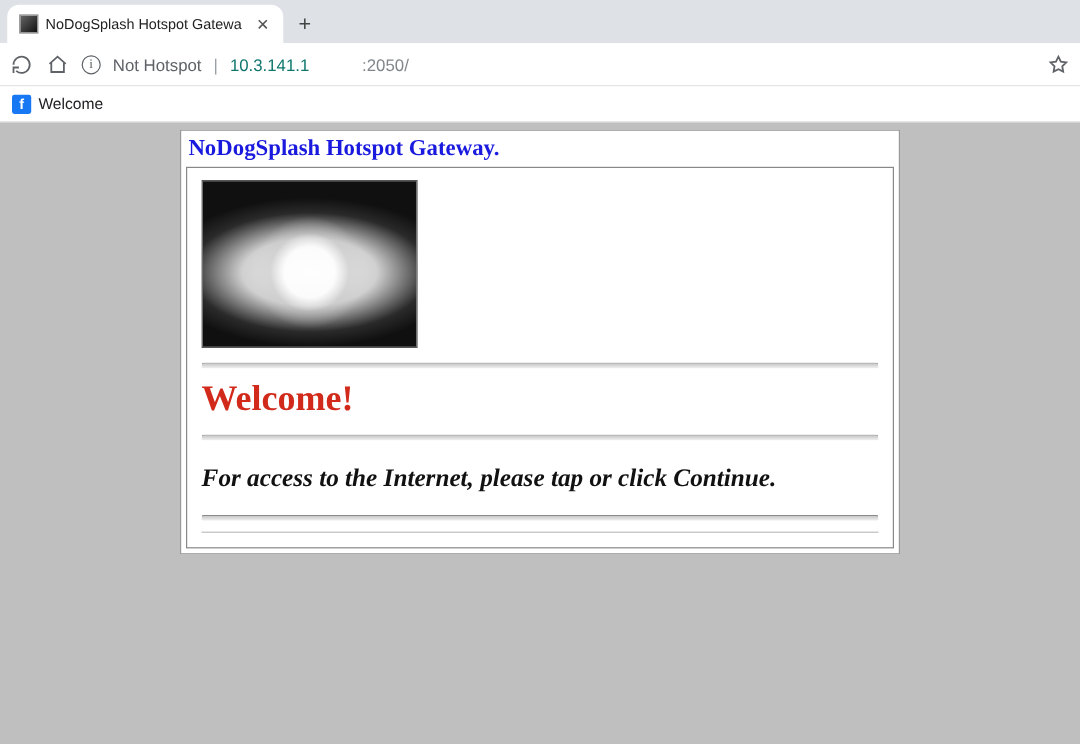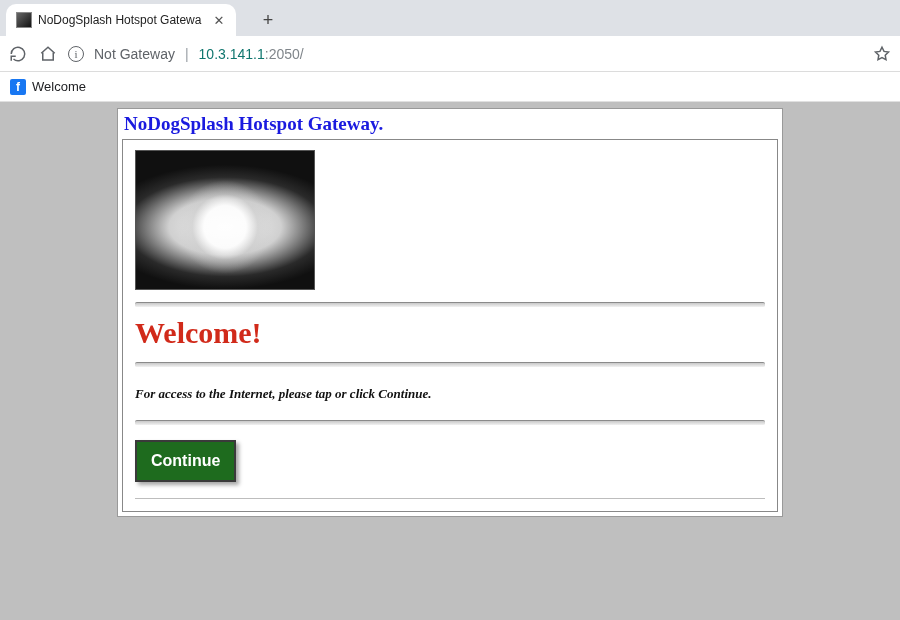--- a/index.html
+++ b/index.html
@@ -13,21 +13,21 @@
     overflow: hidden;
   }
 
   
   .tabstrip {
     height: 36px;
     background: #dee1e6;
     display: flex;
     align-items: flex-end;
     padding-left: 6px;
-    gap: 18px;
+    gap: 4px;
   }
   .tab {
     background: #ffffff;
     height: 32px;
     width: 230px;
     border-top-left-radius: 10px;
     border-top-right-radius: 10px;
     display: flex;
     align-items: center;
     padding: 0 10px;
@@ -78,21 +78,21 @@
   }
   .addrbar .home-icon svg, .addrbar .reload-icon svg { width:18px;height:18px; }
   .addrbar .info-icon {
     width:16px;height:16px;border:1.5px solid #5f6368;border-radius:50%;
     display:flex;align-items:center;justify-content:center;
     font-size:11px;font-family:Georgia,serif;
   }
   .addrbar .notsecure { color:#5f6368; }
   .addrbar .sep { color:#9aa0a6; }
   .addrbar .url-host { color:#0f766e; }
-  .addrbar .url-rest { color:#80868b; }
+  .addrbar .url-rest { color:#80868b;margin-left:44px; }
   .addrbar .spacer { flex:1; }
   .addrbar .star-icon svg { width:18px;height:18px; }
 
   
   .bmbar {
     height: 30px;
     background: #ffffff;
     border-bottom: 1px solid #e0e0e0;
     display:flex; align-items:center;
     padding: 0 10px;
@@ -106,21 +106,21 @@
     color:#fff;font-weight:bold;font-size:12px;font-family:Arial;
   }
 
   
   .viewport {
     background:#bfbfbf;
     height: calc(620px - 36px - 36px - 30px);
     padding: 6px 0 0 0;
   }
   .page-card {
-    width: 666px;
+    width: 600px;
     margin: 0 auto;
     background:#ffffff;
     border:1px solid #999;
   }
   .page-title {
     font-family: "Times New Roman", Times, serif;
     color:#1a1adf;
     font-weight:bold;
     font-size:19px;
     padding: 4px 6px 4px 6px;
@@ -154,21 +154,21 @@
   }
   .welcome {
     color:#d12a1a;
     font-weight:bold;
     font-size:30px;
     font-family:"Times New Roman", serif;
   }
   .instr {
     font-style:italic;
     font-weight:bold;
-    font-size:13px;
+    font-size:21px;
     color:#111;
     padding: 10px 0 6px 0;
     font-family:"Times New Roman", serif;
   }
   .cont-wrap { padding:6px 0 10px 0; }
   .cont-btn {
     display:inline-block;
     background:#1e6b1e;
     color:#fff;
     font-weight:bold;
@@ -209,21 +209,21 @@
         <path d="M3 21v-6h6"></path>
     </svg>
   </div>
   <div class="icon-btn home-icon">
     <svg viewBox="0 0 24 24" fill="none" stroke="#5f6368" stroke-width="2">
       <path d="M3 11l9-8 9 8"></path>
         <path d="M5 10v10h14V10"></path>
     </svg>
   </div>
   <div class="info-icon">i</div>
-  <span class="notsecure">Not Gateway</span>
+  <span class="notsecure">Not Hotspot</span>
   <span class="sep">|</span>
   <span>
     <span class="url-host">10.3.141.1</span><span class="url-rest">:2050/</span>
   </span>
   <div class="spacer"></div>
   <div class="icon-btn star-icon">
     <svg viewBox="0 0 24 24" fill="none" stroke="#5f6368" stroke-width="2">
       <path d="M12 3l2.7 5.5 6 .9-4.4 4.2 1 6L12 16.9 6.7 19.6l1-6L3.3 9.4l6-.9L12 3z"></path>
     </svg>
   </div>
@@ -244,21 +244,18 @@
       <div class="splash-img"></div>
 
       <div class="hr3d"></div>
       <div class="welcome">Welcome!</div>
       <div class="hr3d"></div>
 
       <div class="instr">For access to the Internet, please tap or click Continue.</div>
 
       <div class="hr3d"></div>
 
-      <div class="cont-wrap">
-        <div class="cont-btn">Continue</div>
-      </div>
 
       <div class="foot-sep"></div>
 
     </div>
   </div>
 </div>
 
 </body></html>

